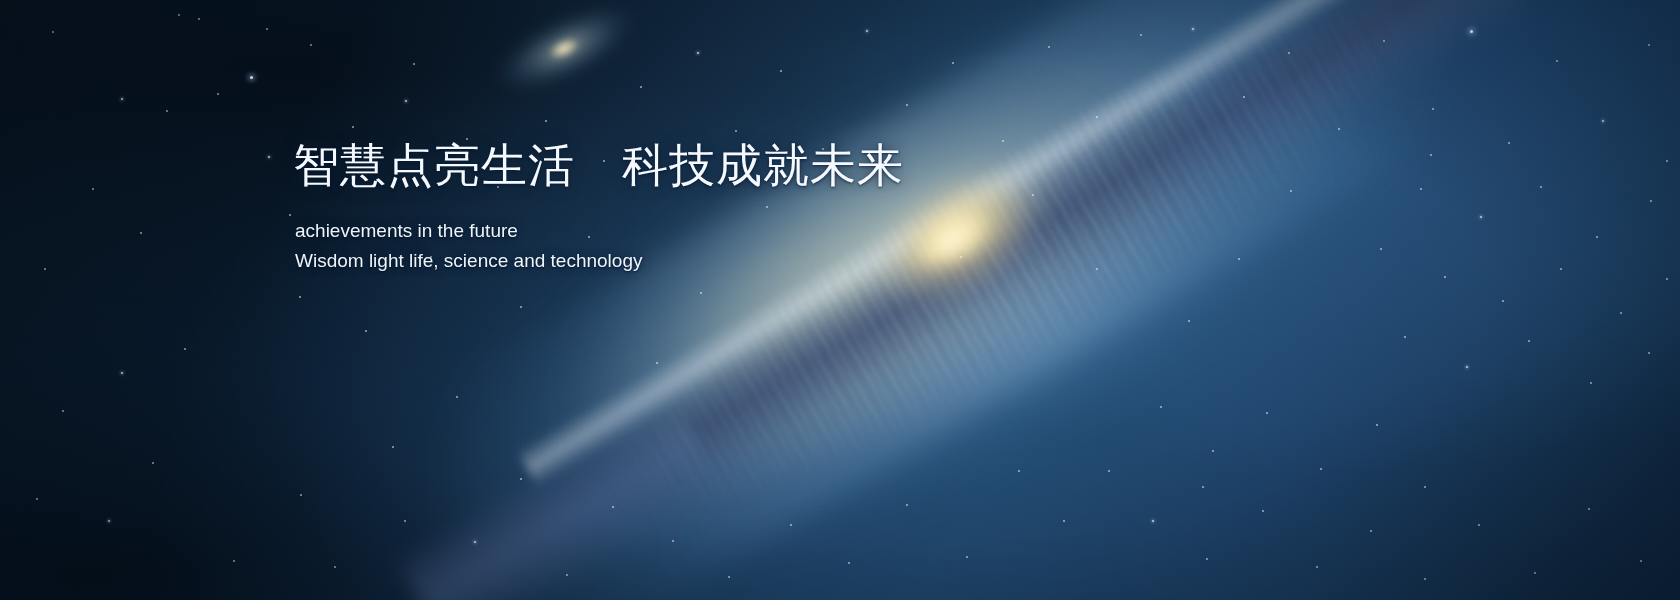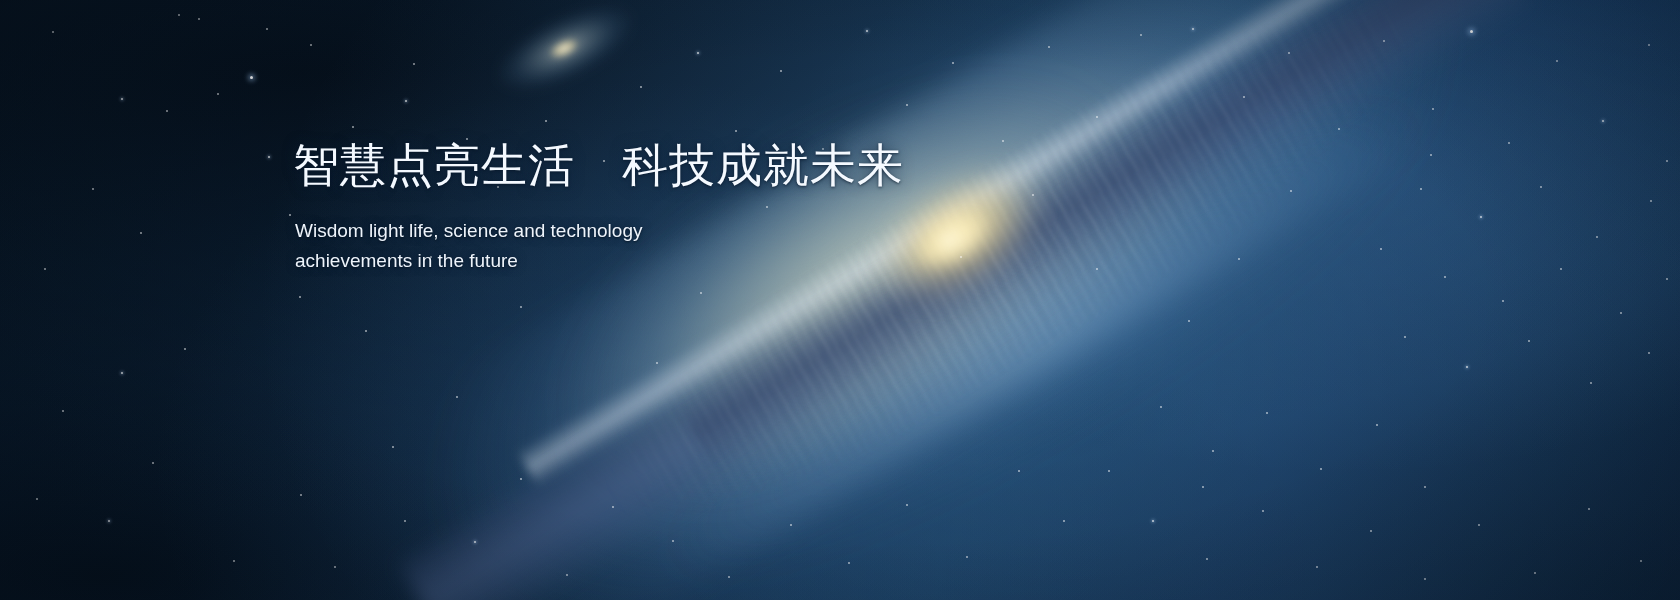--- a/index.html
+++ b/index.html
@@ -350,18 +350,18 @@
       <div class="star s1" style="left: 1188px; top: 320px;"></div>
       <div class="star s1" style="left: 1096px; top: 268px;"></div>
       <div class="star s1" style="left: 1032px; top: 194px;"></div>
     </div>
 
   <div class="layer vignette"></div>
 
   <div class="content">
     <h1 class="headline">智慧点亮生活　科技成就未来</h1>
     <p class="subtitle">
+      <span class="sub-line">achievements in the future</span>
       <span class="sub-line">Wisdom light life, science and technology</span>
-      <span class="sub-line">achievements in the future</span>
     </p>
   </div>
 
 </div>
 
 </body></html>

